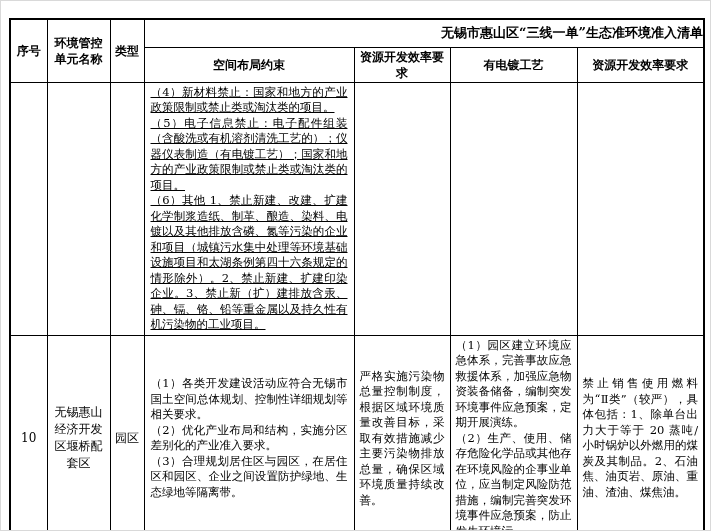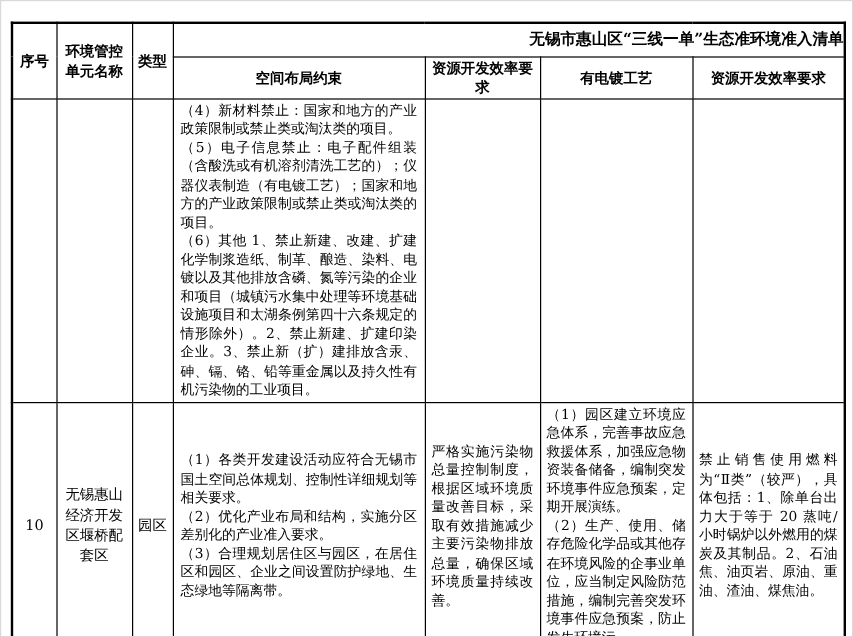--- a/index.html
+++ b/index.html
@@ -17,21 +17,21 @@
   table.main {
     position:absolute; left:8px; top:17px;
     width:694px;
     border-collapse:collapse;
     table-layout:fixed;
     border:2px solid #000;
   }
   table.main td { border:1px solid #000; box-sizing:border-box; overflow:hidden; }
   tr.title-row  { height:28px; }
   tr.sub-row    { height:30px; }
-  tr.body-row-1 { height:218px; }
+  tr.body-row-1 { height:218px;text-decoration:underline; }
   tr.body-row-2 { height:197px; }
   .hdr {
     font-weight:bold; font-size:12px; line-height:16px;
     text-align:center; vertical-align:middle;
     white-space:pre-line;
     padding:1px 2px;
   }
   .title-cell {
     font-weight:bold; font-size:13px;
     text-align:right; vertical-align:middle;

